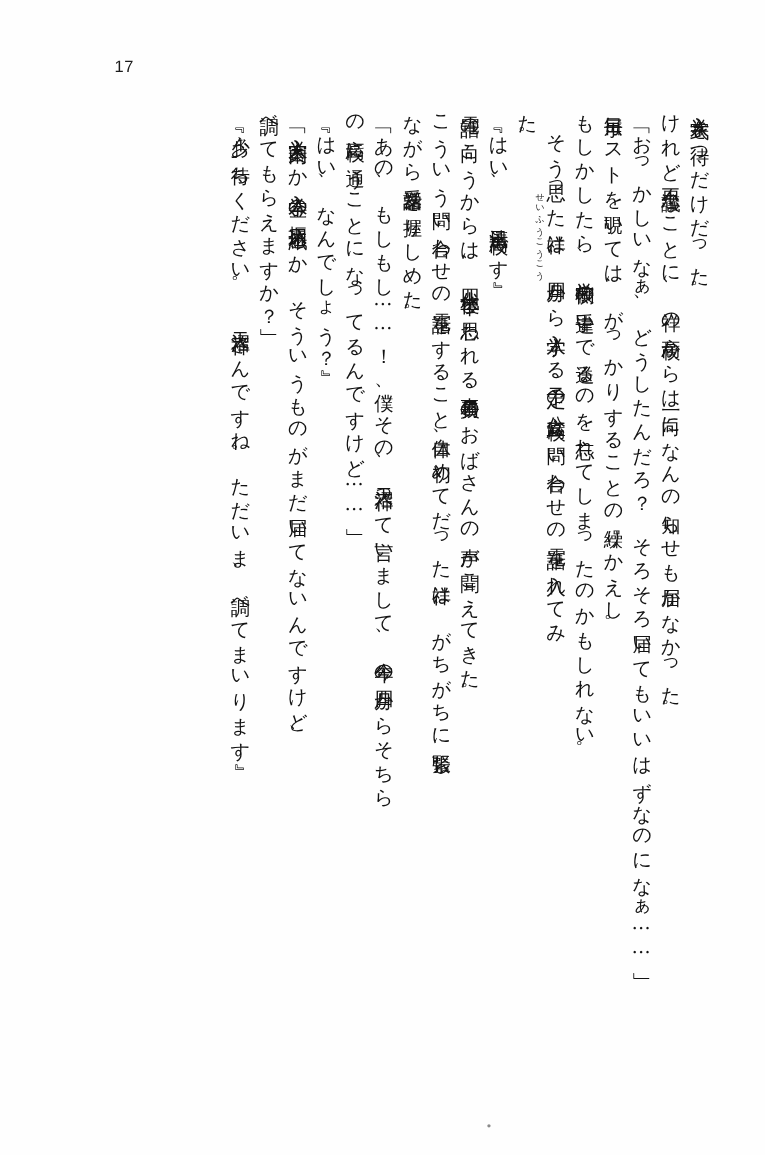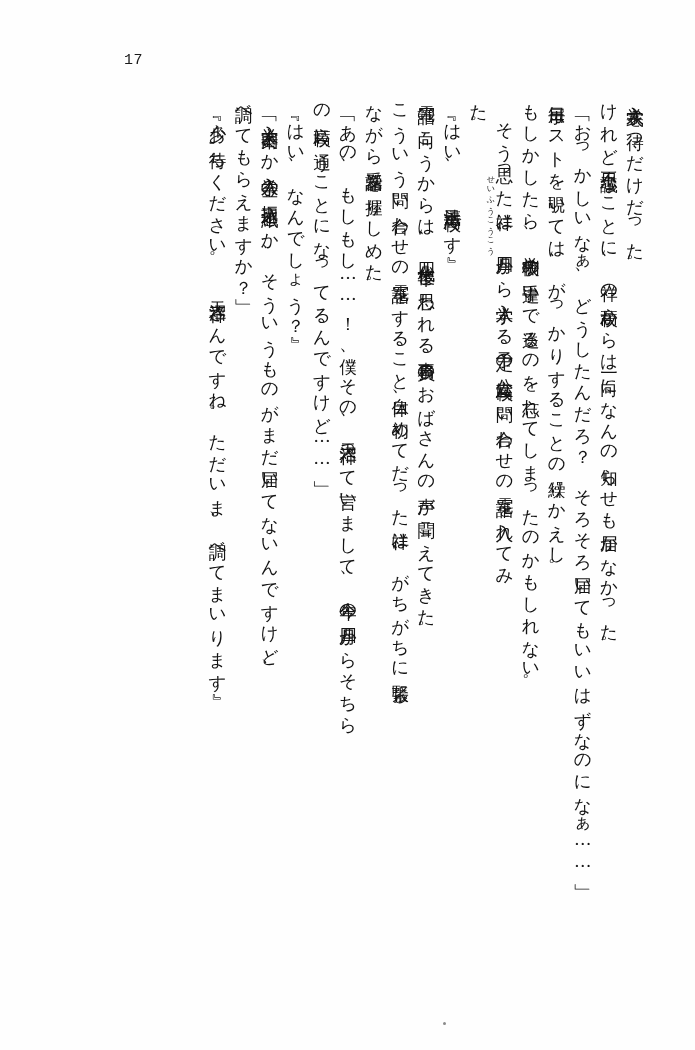--- a/index.html
+++ b/index.html
@@ -24,24 +24,23 @@
     height: 1050px;
     background: #fefefe;
   }
 
   
   .page-number {
     position: absolute;
     left: 104px;
     top: 52px;
     font-size: 15px;
-    font-family: Liberation Mono, monospace;
+    font-family: Liberation Sans, sans-serif;
     color: #1a1a1a;
     letter-spacing: 0.5px;
-    margin-left: 20px;
   }
 
   
   .text-block {
     position: absolute;
     top: 92px;
     right: 52px;
     height: 790px;
     width: 590px;
     display: flex;

